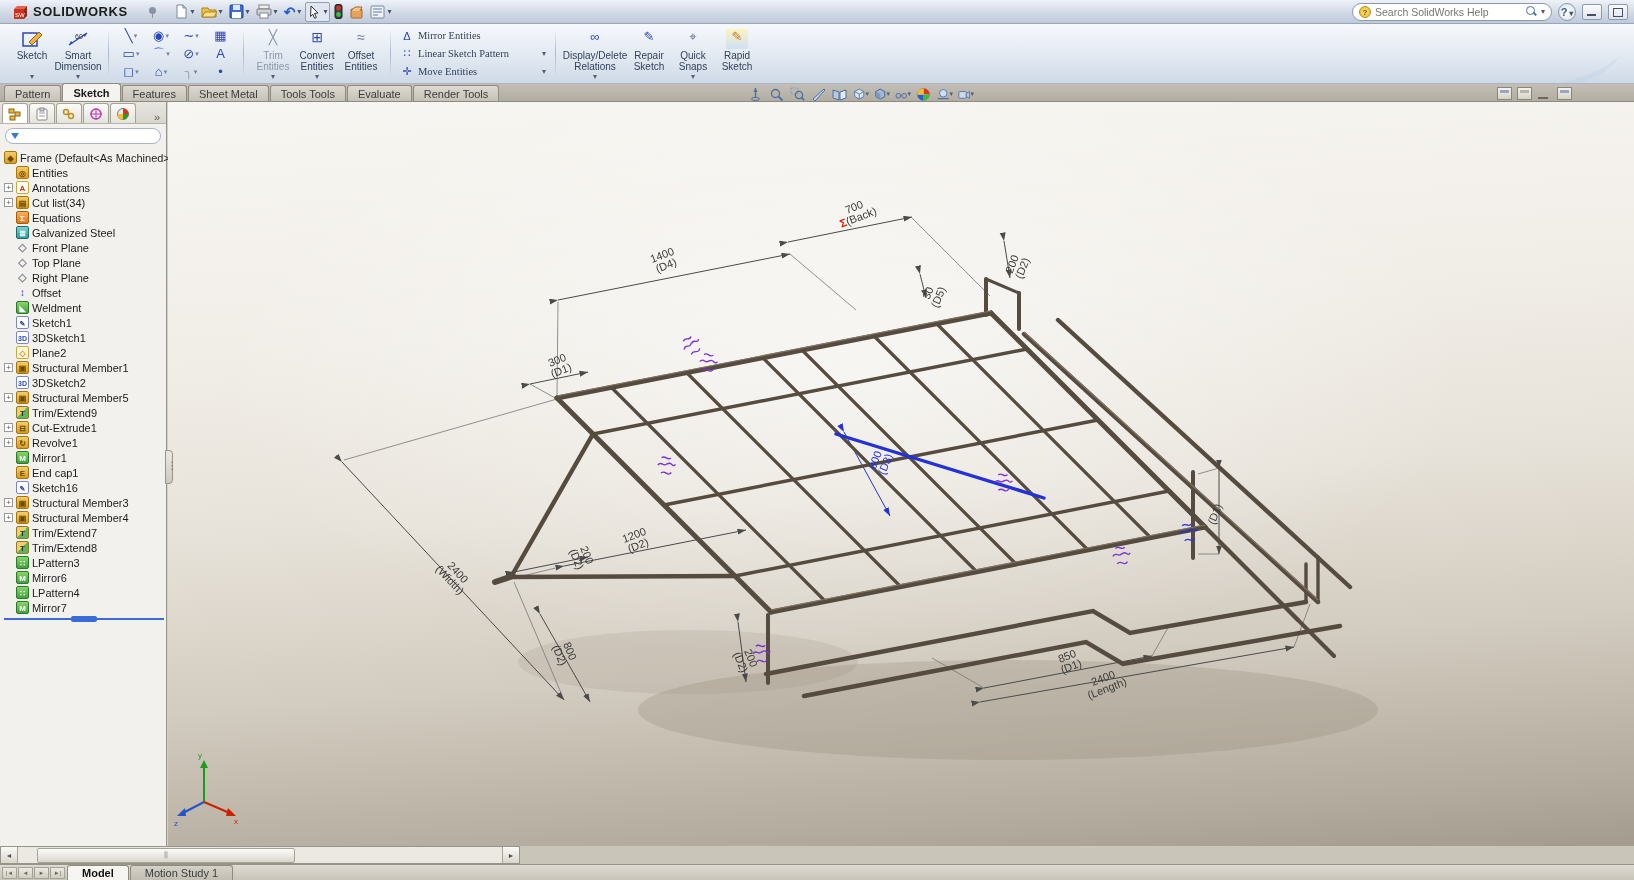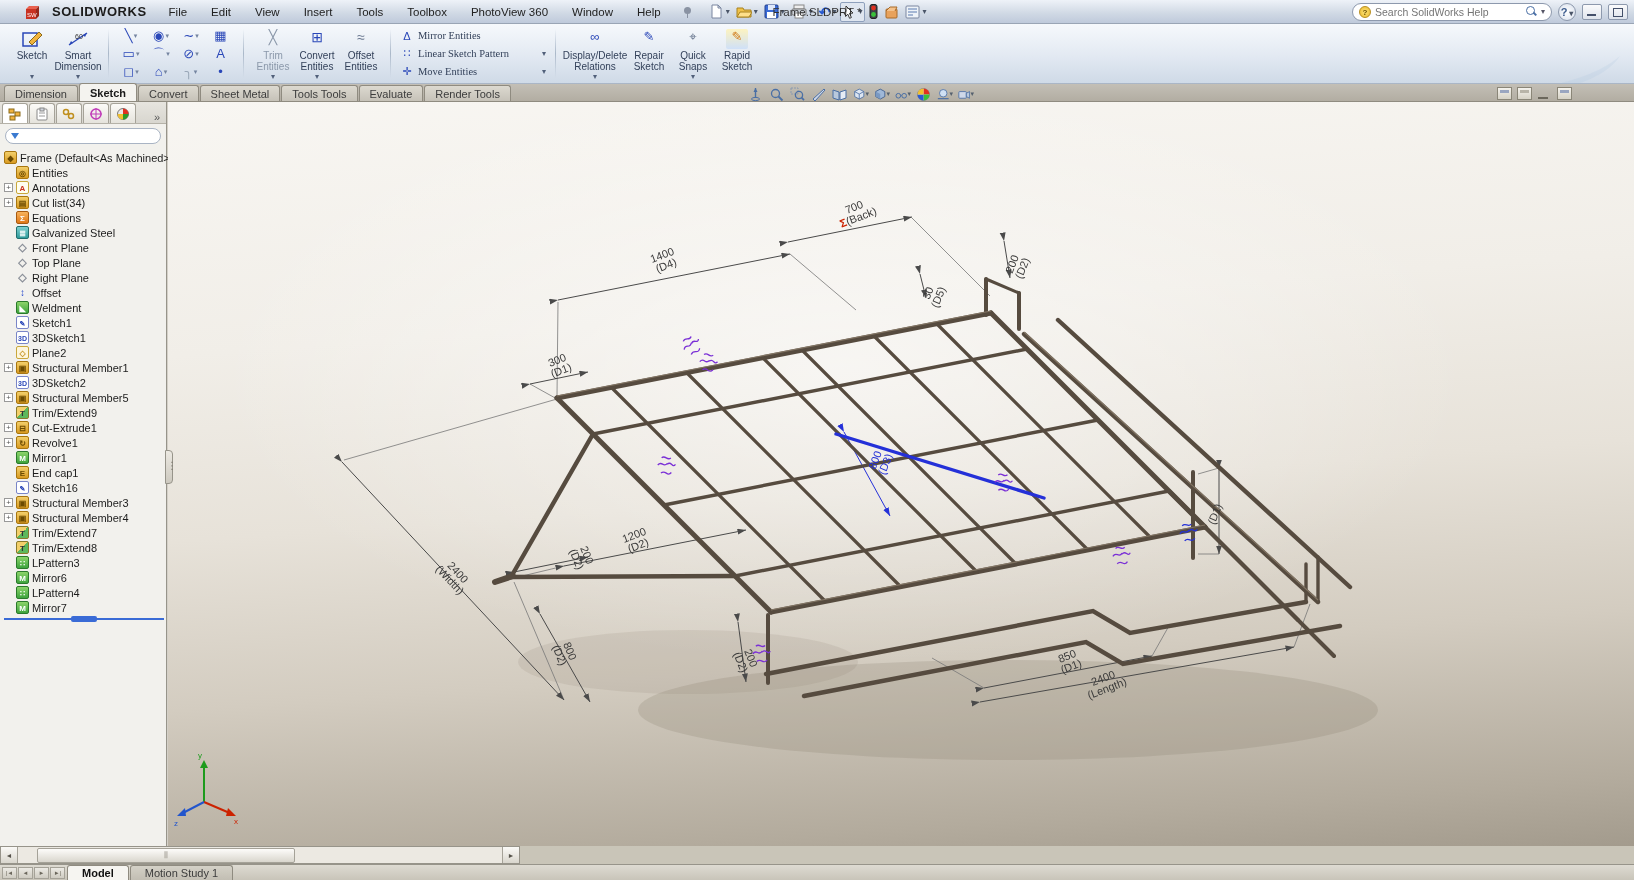--- a/index.html
+++ b/index.html
@@ -4,21 +4,21 @@
 <style>
   * { margin:0; padding:0; box-sizing:border-box; }
   html,body { width:1634px; height:880px; overflow:hidden;
     font-family:"Liberation Sans", sans-serif; font-size:11px; color:#222; }
   .window { position:relative; width:1634px; height:880px; background:#d4d0c8; }
 
   
   .titlebar { position:absolute; left:0; top:0; width:1634px; height:24px;
     background:linear-gradient(#eef2f8,#cfd8e4 60%,#bfcadb);
     border-bottom:1px solid #9aa5b5; display:flex; align-items:center; }
-  .brand { display:flex; align-items:center; gap:12px; padding:0 10px 0 24px; }
+  .brand { display:flex; align-items:center; gap:5px; padding:0 10px 0 12px; }
   .logo-cube { width:16px; height:16px; position:relative; }
   .brand-text { font-weight:bold; font-size:13px; letter-spacing:.5px; color:#1c1c1c; }
   .menubar { display:flex; list-style:none; height:100%; align-items:center; }
   .menubar li { padding:0 12px; height:100%; display:flex; align-items:center; cursor:default; font-size:11.5px; }
   .pin { width:14px; height:14px; margin:0 8px; position:relative; }
   .pin::before { content:""; position:absolute; left:3px; top:2px; width:7px; height:7px; border-radius:50%; background:#8a93a3; }
   .pin::after { content:""; position:absolute; left:6px; top:8px; width:1.5px; height:5px; background:#8a93a3; }
   .qa { display:flex; align-items:center; gap:2px; padding-left:4px; }
   .qa-btn { height:20px; display:flex; align-items:center; padding:0 2px; border-radius:2px; }
   .qa-btn.pressed { background:#dfe6f0; border:1px solid #8ea0bc; }
@@ -157,32 +157,20 @@
   <div class="titlebar">
     <div class="brand">
       <svg class="logo-cube" viewBox="0 0 16 16">
         <rect x="2" y="5" width="10" height="10" fill="#c83222"></rect>
           <polygon points="2,5 5,2 15,2 12,5" fill="#e8604e"></polygon>
         <polygon points="12,5 15,2 15,12 12,15" fill="#96281a"></polygon>
           <text x="3" y="13" font-size="6" fill="#fff">SW</text>
       </svg>
       <span class="brand-text">SOLIDWORKS</span>
     </div>
-    <ul class="menubar">
-
-    <li>File</li>
-        <li>Edit</li>
-        <li>View</li>
-        <li>Insert</li>
-        <li>Tools</li>
-        <li>Toolbox</li>
-        <li>PhotoView 360</li>
-        <li>Window</li>
-        <li>Help</li>
-      </ul>
     <span class="pin"></span>
     <div class="qa">
       <span class="qa-btn drop">
           <svg width="15" height="15" viewBox="0 0 15 15">
             <path d="M3,1 h6 l3,3 v10 h-9 z" fill="#fff" stroke="#7a86a0"></path>
             <path d="M9,1 l3,3 h-3 z" fill="#d8deea" stroke="#7a86a0"></path>
           </svg>
         </span>
       <span class="qa-btn drop">
           <svg width="16" height="15" viewBox="0 0 16 15">
@@ -227,21 +215,20 @@
         </span>
       <span class="qa-btn drop">
           <svg width="15" height="14" viewBox="0 0 15 14">
             <rect x="1" y="1" width="13" height="12" rx="1" fill="#eef3f8" stroke="#7a86a0"></rect>
             <line x1="3" y1="4" x2="12" y2="4" stroke="#5a7ab0"></line>
             <line x1="3" y1="7" x2="12" y2="7" stroke="#5a7ab0"></line>
             <line x1="3" y1="10" x2="8" y2="10" stroke="#5a7ab0"></line>
           </svg>
         </span>
     </div>
-    <div class="doc-title">Frame.SLDPRT *</div>
     <div class="tb-right">
       <div class="searchbox">
         <span class="bulb">?</span>
         <input placeholder="Search SolidWorks Help" style="">
         <span class="mag"></span>
         <span style="font-size:8px;color:#556;">▾</span>
       </div>
       <span class="help-btn drop">?</span>
       <span class="win-btn min"></span>
       <span class="win-btn restore"></span>
@@ -368,23 +355,23 @@
         <span class="blabel">Rapid Sketch</span>
       </div>
     </div>
     <svg class="swoosh" viewBox="0 0 130 52">
         <path d="M20,48 C60,40 110,30 126,4 C100,26 60,34 18,40 z" fill="#aac4de" opacity=".35"></path>
       </svg>
   </div>
 
   <div class="tabrow">
 
-  <div class="dtab">Dimension</div>
+  <div class="dtab">Pattern</div>
       <div class="dtab active">Sketch</div>
-      <div class="dtab">Convert</div>
+      <div class="dtab">Features</div>
       <div class="dtab">Sheet Metal</div>
       <div class="dtab">Tools Tools</div>
       <div class="dtab">Evaluate</div>
       <div class="dtab">Render Tools</div>
     </div>
 
   <div class="headsup">
     <span class="hu">
         <svg viewBox="0 0 15 15">
           <line x1="7.5" y1="1" x2="7.5" y2="11" stroke="#4a6fa5" stroke-width="1.4"></line>

